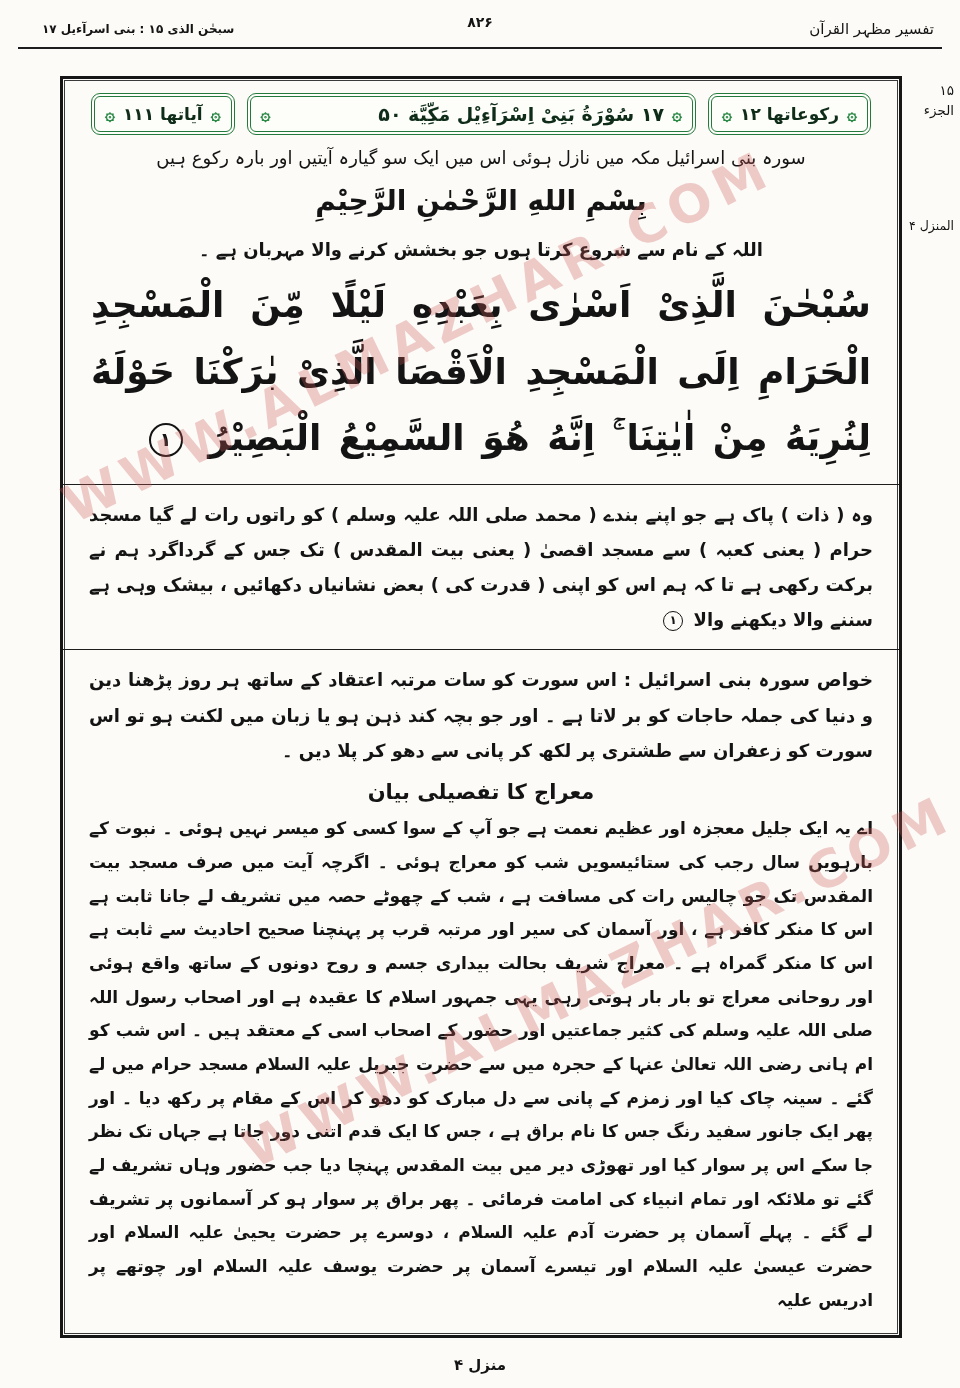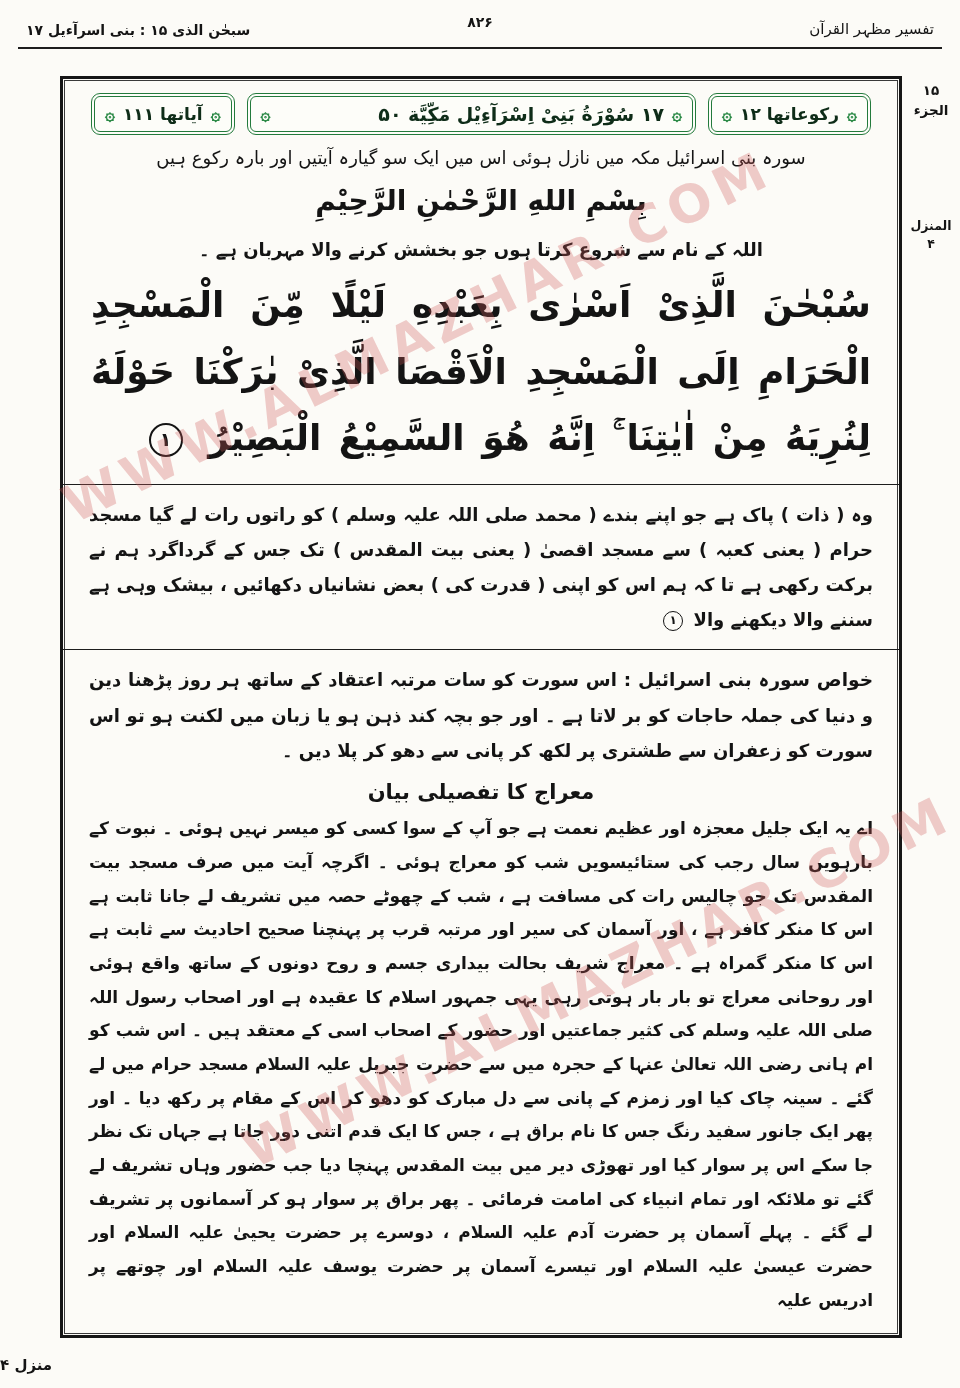--- a/index.html
+++ b/index.html
@@ -14,31 +14,31 @@
     direction:rtl;
     overflow:hidden;
   }
 
   
   .top-header {
     position:absolute; top:14px; right:26px; left:26px;
     height:30px;
   }
   .hdr-right { position:absolute; right:0; top:6px; font-size:15px; font-weight:400; }
-  .hdr-left  { position:absolute; left:0;  top:8px; font-size:14px; font-weight:600; }
+  .hdr-left  { position:absolute; left:16px;  top:8px; font-size:12px; font-weight:600; }
   .hdr-page  { position:absolute; left:50%; transform:translateX(-50%); top:0;
                font-size:14px; font-weight:700; letter-spacing:2px; }
   .header-rule {
     position:absolute; top:47px; left:18px; right:18px;
     border-top:2px solid #1d1d1d;
   }
 
   
   .margin-notes { position:absolute; right:6px; top:80px; width:46px; text-align:center; }
-  .margin-note  { font-size:13.5px; font-weight:700; line-height:1.5; }
+  .margin-note  { font-size:13.5px; font-weight:400; line-height:1.5;text-align:right; }
   .margin-note.low { margin-top:96px; font-size:12.5px; }
 
   
   .main-box {
     position:absolute; top:76px; right:58px; width:842px; bottom:50px;
     border:3px solid #161616;
     box-shadow: inset 0 0 0 1px #fcfbf7, inset 0 0 0 2px #3a3a3a;
     padding:12px 26px 14px;
     overflow:hidden;
     background:transparent;
@@ -85,21 +85,21 @@
 
   .para { font-size:18px; line-height:1.95; text-align:justify; font-weight:600; }
   .khawas-lead { font-weight:900; font-size:18.5px; }
 
   .miraj-heading { text-align:center; font-size:21px; font-weight:900; margin:12px 0 8px; }
   .miraj-body { font-size:17px; line-height:1.98; text-align:justify; font-weight:600; }
 
   
   .footer-note {
     position:absolute; bottom:14px; left:0; right:0;
-    text-align:left; font-size:15px; font-weight:700;
+    text-align:center; font-size:15px; font-weight:700;
   }
 
   
   .watermark {
     position:absolute; pointer-events:none;
     direction:ltr; text-align:center;
     font-family:"DejaVu Sans", sans-serif;
     font-weight:700; font-size:52px; letter-spacing:7px;
     color:rgba(206,88,88,0.30);
     white-space:nowrap;

